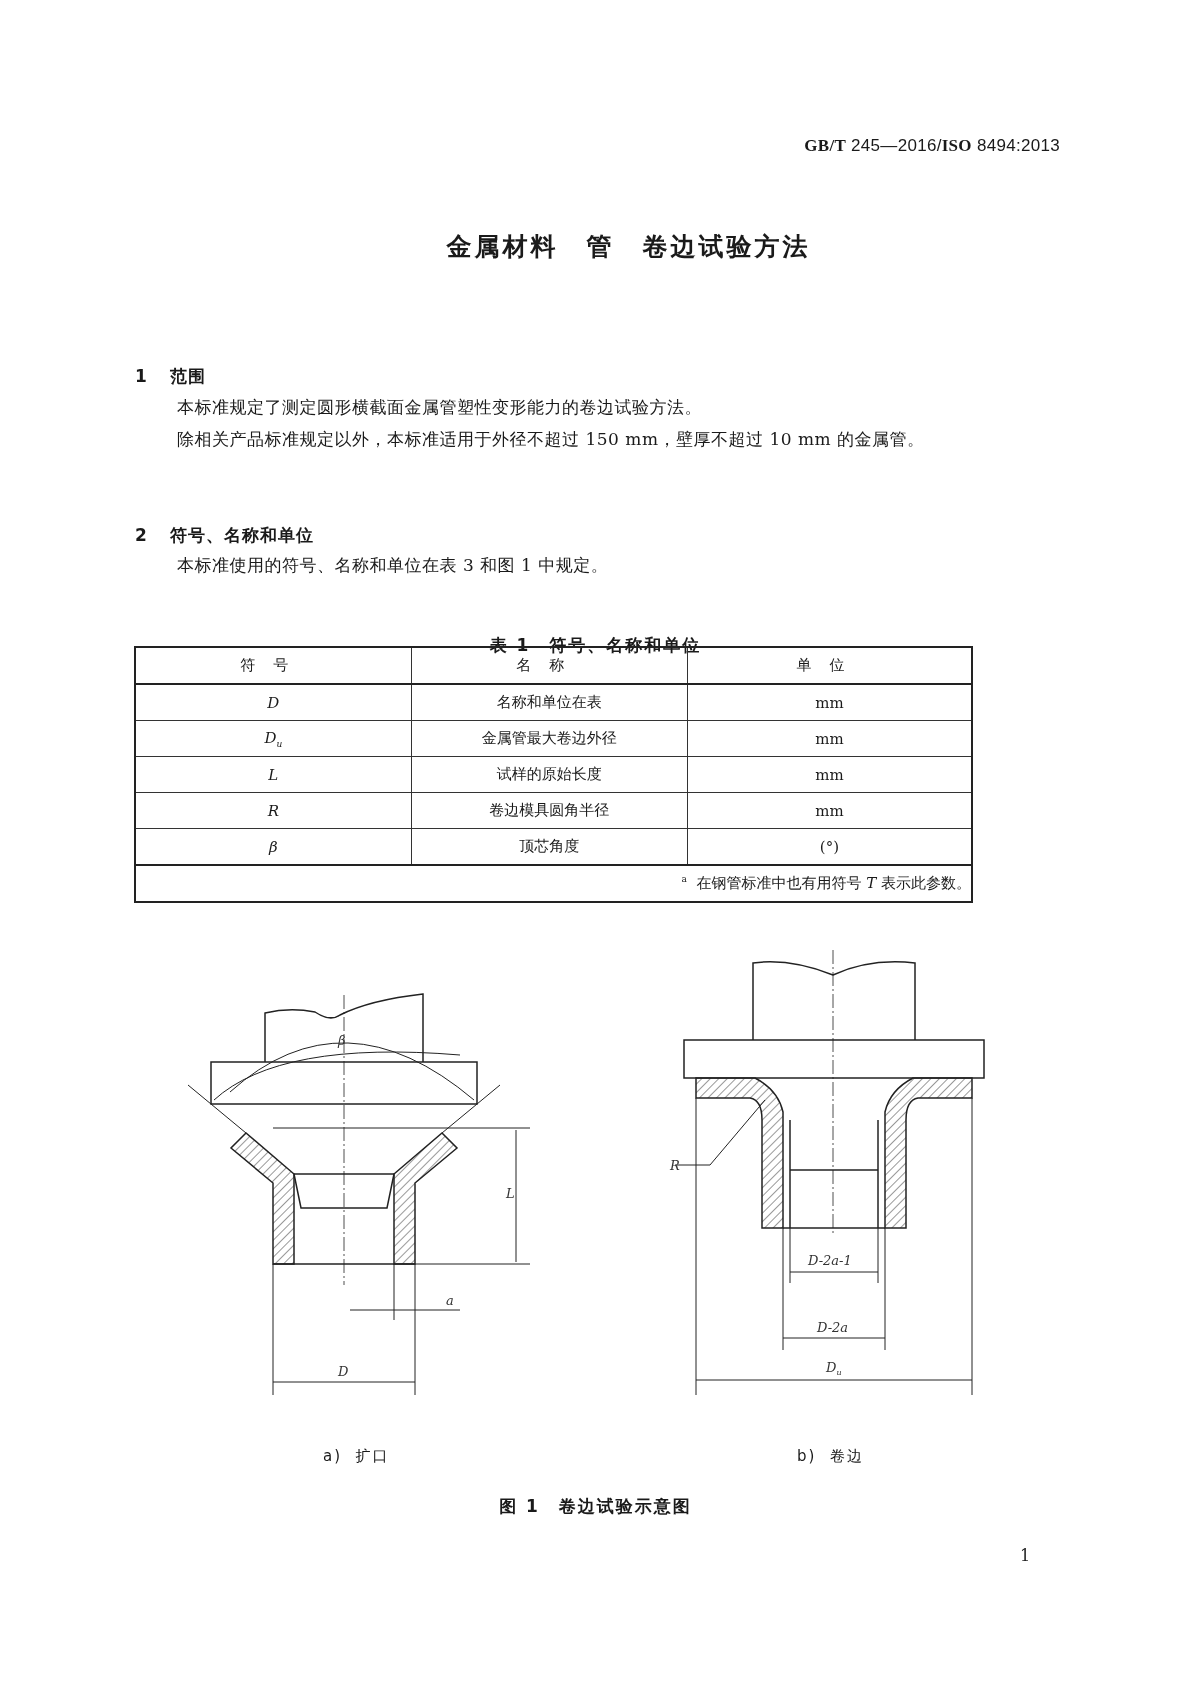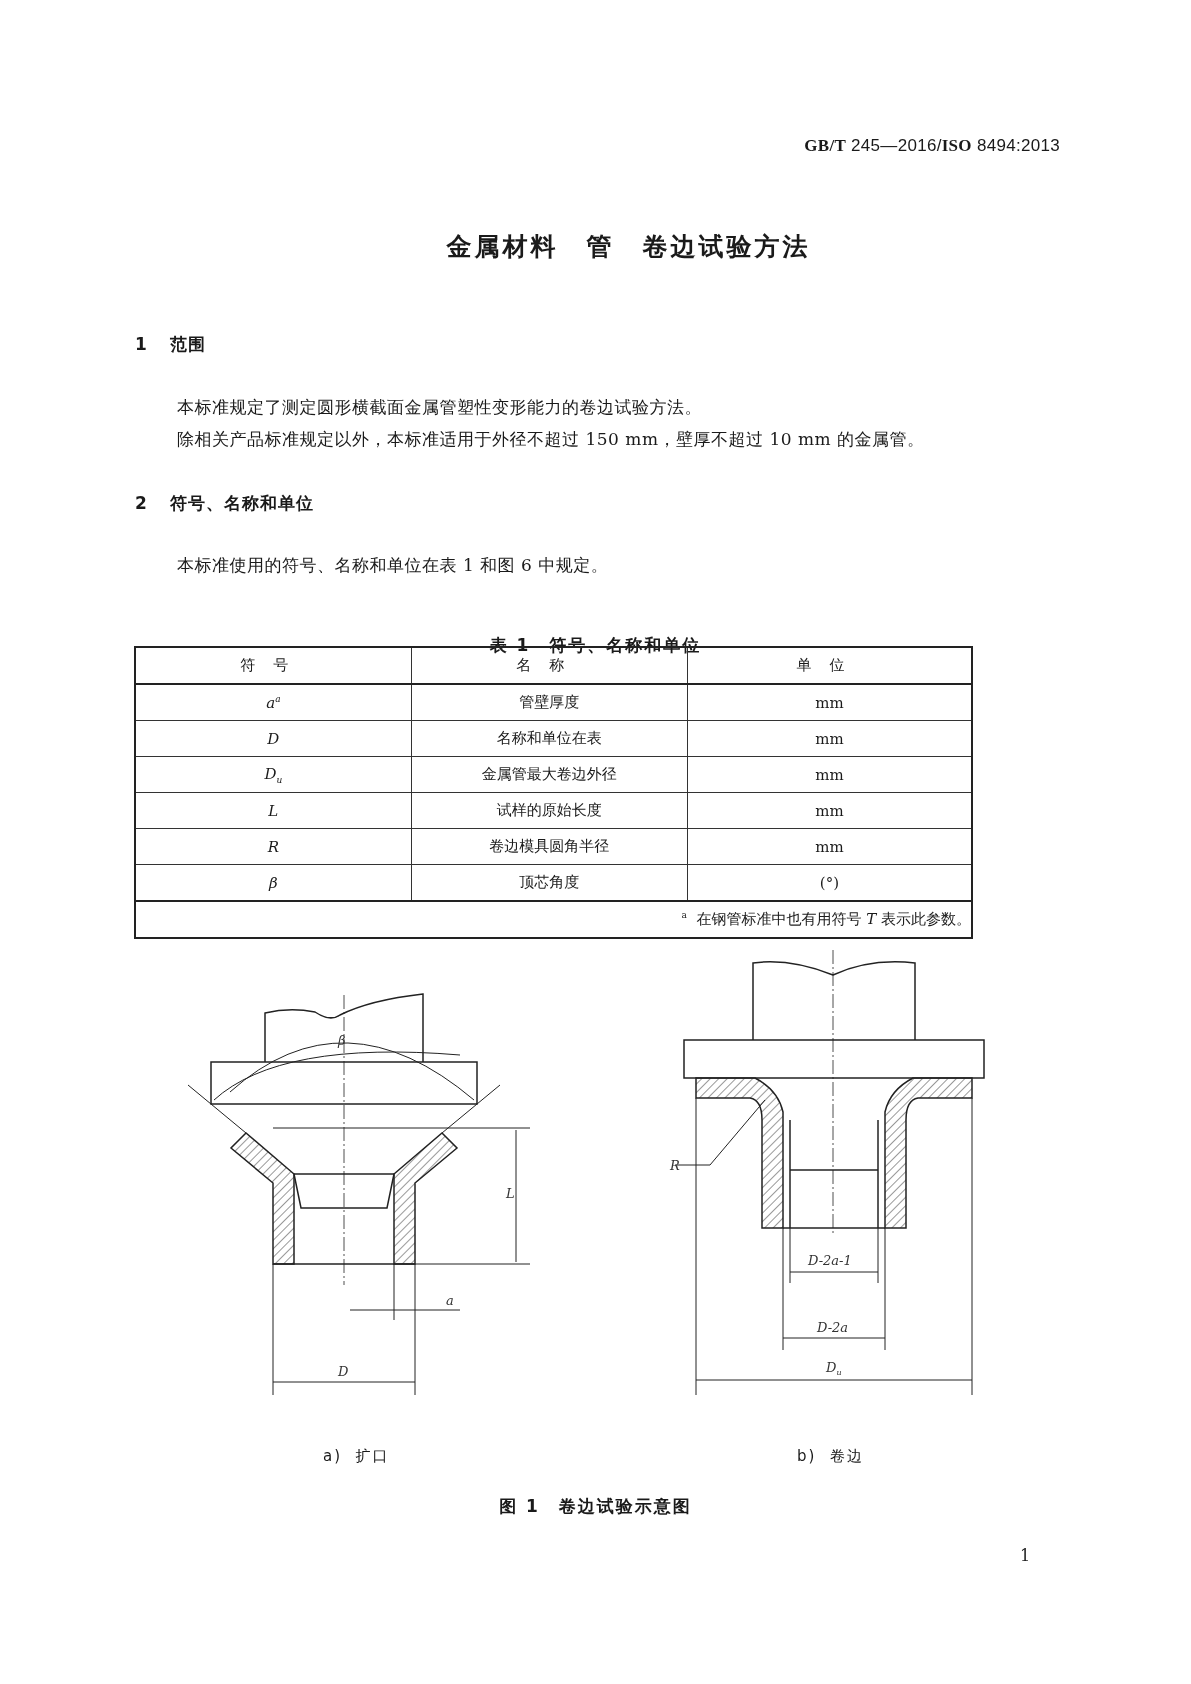--- a/index.html
+++ b/index.html
@@ -5,21 +5,21 @@
   html, body { margin:0; padding:0; background:#fff; }
   body { width:1191px; height:1684px; position:relative; overflow:hidden;
          font-family:"DejaVu Serif","Liberation Serif",serif; color:#1a1a1a; }
   .abs { position:absolute; }
   .std-code { left:0; width:1060px; top:124px; text-align:right; font-size:17px;
               font-family:"Liberation Sans","DejaVu Sans",sans-serif; letter-spacing:0.3px;margin-top:12px; }
   .std-code b { font-family:"Liberation Serif","DejaVu Serif",serif; }
   .title { left:0; width:1191px; top:230px; text-align:center; font-size:25px; font-weight:bold;
            font-family:"DejaVu Sans","Liberation Sans",sans-serif; letter-spacing:3px;margin-left:33px; }
   .heading { left:135px; font-size:17px; font-weight:bold;
-             font-family:"DejaVu Sans","Liberation Sans",sans-serif; letter-spacing:1px; }
+             font-family:"DejaVu Sans","Liberation Sans",sans-serif; letter-spacing:1px;margin-top:32px; }
   .heading .num { display:inline-block; width:35px; }
   .para { left:177px; font-size:17px; letter-spacing:0.5px; }
   .table-title { left:0; width:1191px; top:598px; text-align:center; font-size:17px; font-weight:bold;
                  font-family:"DejaVu Sans","Liberation Sans",sans-serif; letter-spacing:2px;margin-top:36px; }
   table.sym { position:absolute; left:134px; top:646px; width:839px; border-collapse:collapse;
               font-size:15px;padding-left:44px; }
   table.sym td, table.sym th { border:1px solid #333; height:35px; text-align:center; font-weight:normal; padding:0; }
   table.sym { border:2px solid #222; }
   table.sym thead th { border-bottom:2px solid #222; letter-spacing:18px; }
   table.sym .note-row td { text-align:right; padding-left:44px; border-top:2px solid #222; font-size:15px; }
@@ -44,38 +44,33 @@
 
 <div class="abs heading" style="top:333px">
   <span class="num">1</span><span>范围</span>
 </div>
 <div class="abs para" style="top:396px">本标准规定了测定圆形横截面金属管塑性变形能力的卷边试验方法。</div>
 <div class="abs para" style="top:428px">除相关产品标准规定以外，本标准适用于外径不超过 150 mm，壁厚不超过 10 mm 的金属管。</div>
 
 <div class="abs heading" style="top:492px">
   <span class="num">2</span><span>符号、名称和单位</span>
 </div>
-<div class="abs para" style="top:554px">本标准使用的符号、名称和单位在表 1 和图 6 中规定。</div>
+<div class="abs para" style="top:554px">本标准使用的符号、名称和单位在表 3 和图 1 中规定。</div>
 
 <div class="abs table-title">表 1　符号、名称和单位</div>
 
 <table class="sym">
   <thead>
     <tr>
       <th style="width:33%">符号</th>
       <th style="width:33%">名称</th>
       <th>单位</th>
     </tr>
   </thead>
   <tbody>
-    <tr>
-      <td class="it"><span>a</span><sup>a</sup></td>
-      <td>管壁厚度</td>
-      <td>mm</td>
-    </tr>
     <tr>
       <td class="it">D</td>
       <td>名称和单位在表</td>
       <td>mm</td>
     </tr>
     <tr>
       <td class="it"><span>D</span><sub>u</sub></td>
       <td>金属管最大卷边外径</td>
       <td>mm</td>
     </tr>

